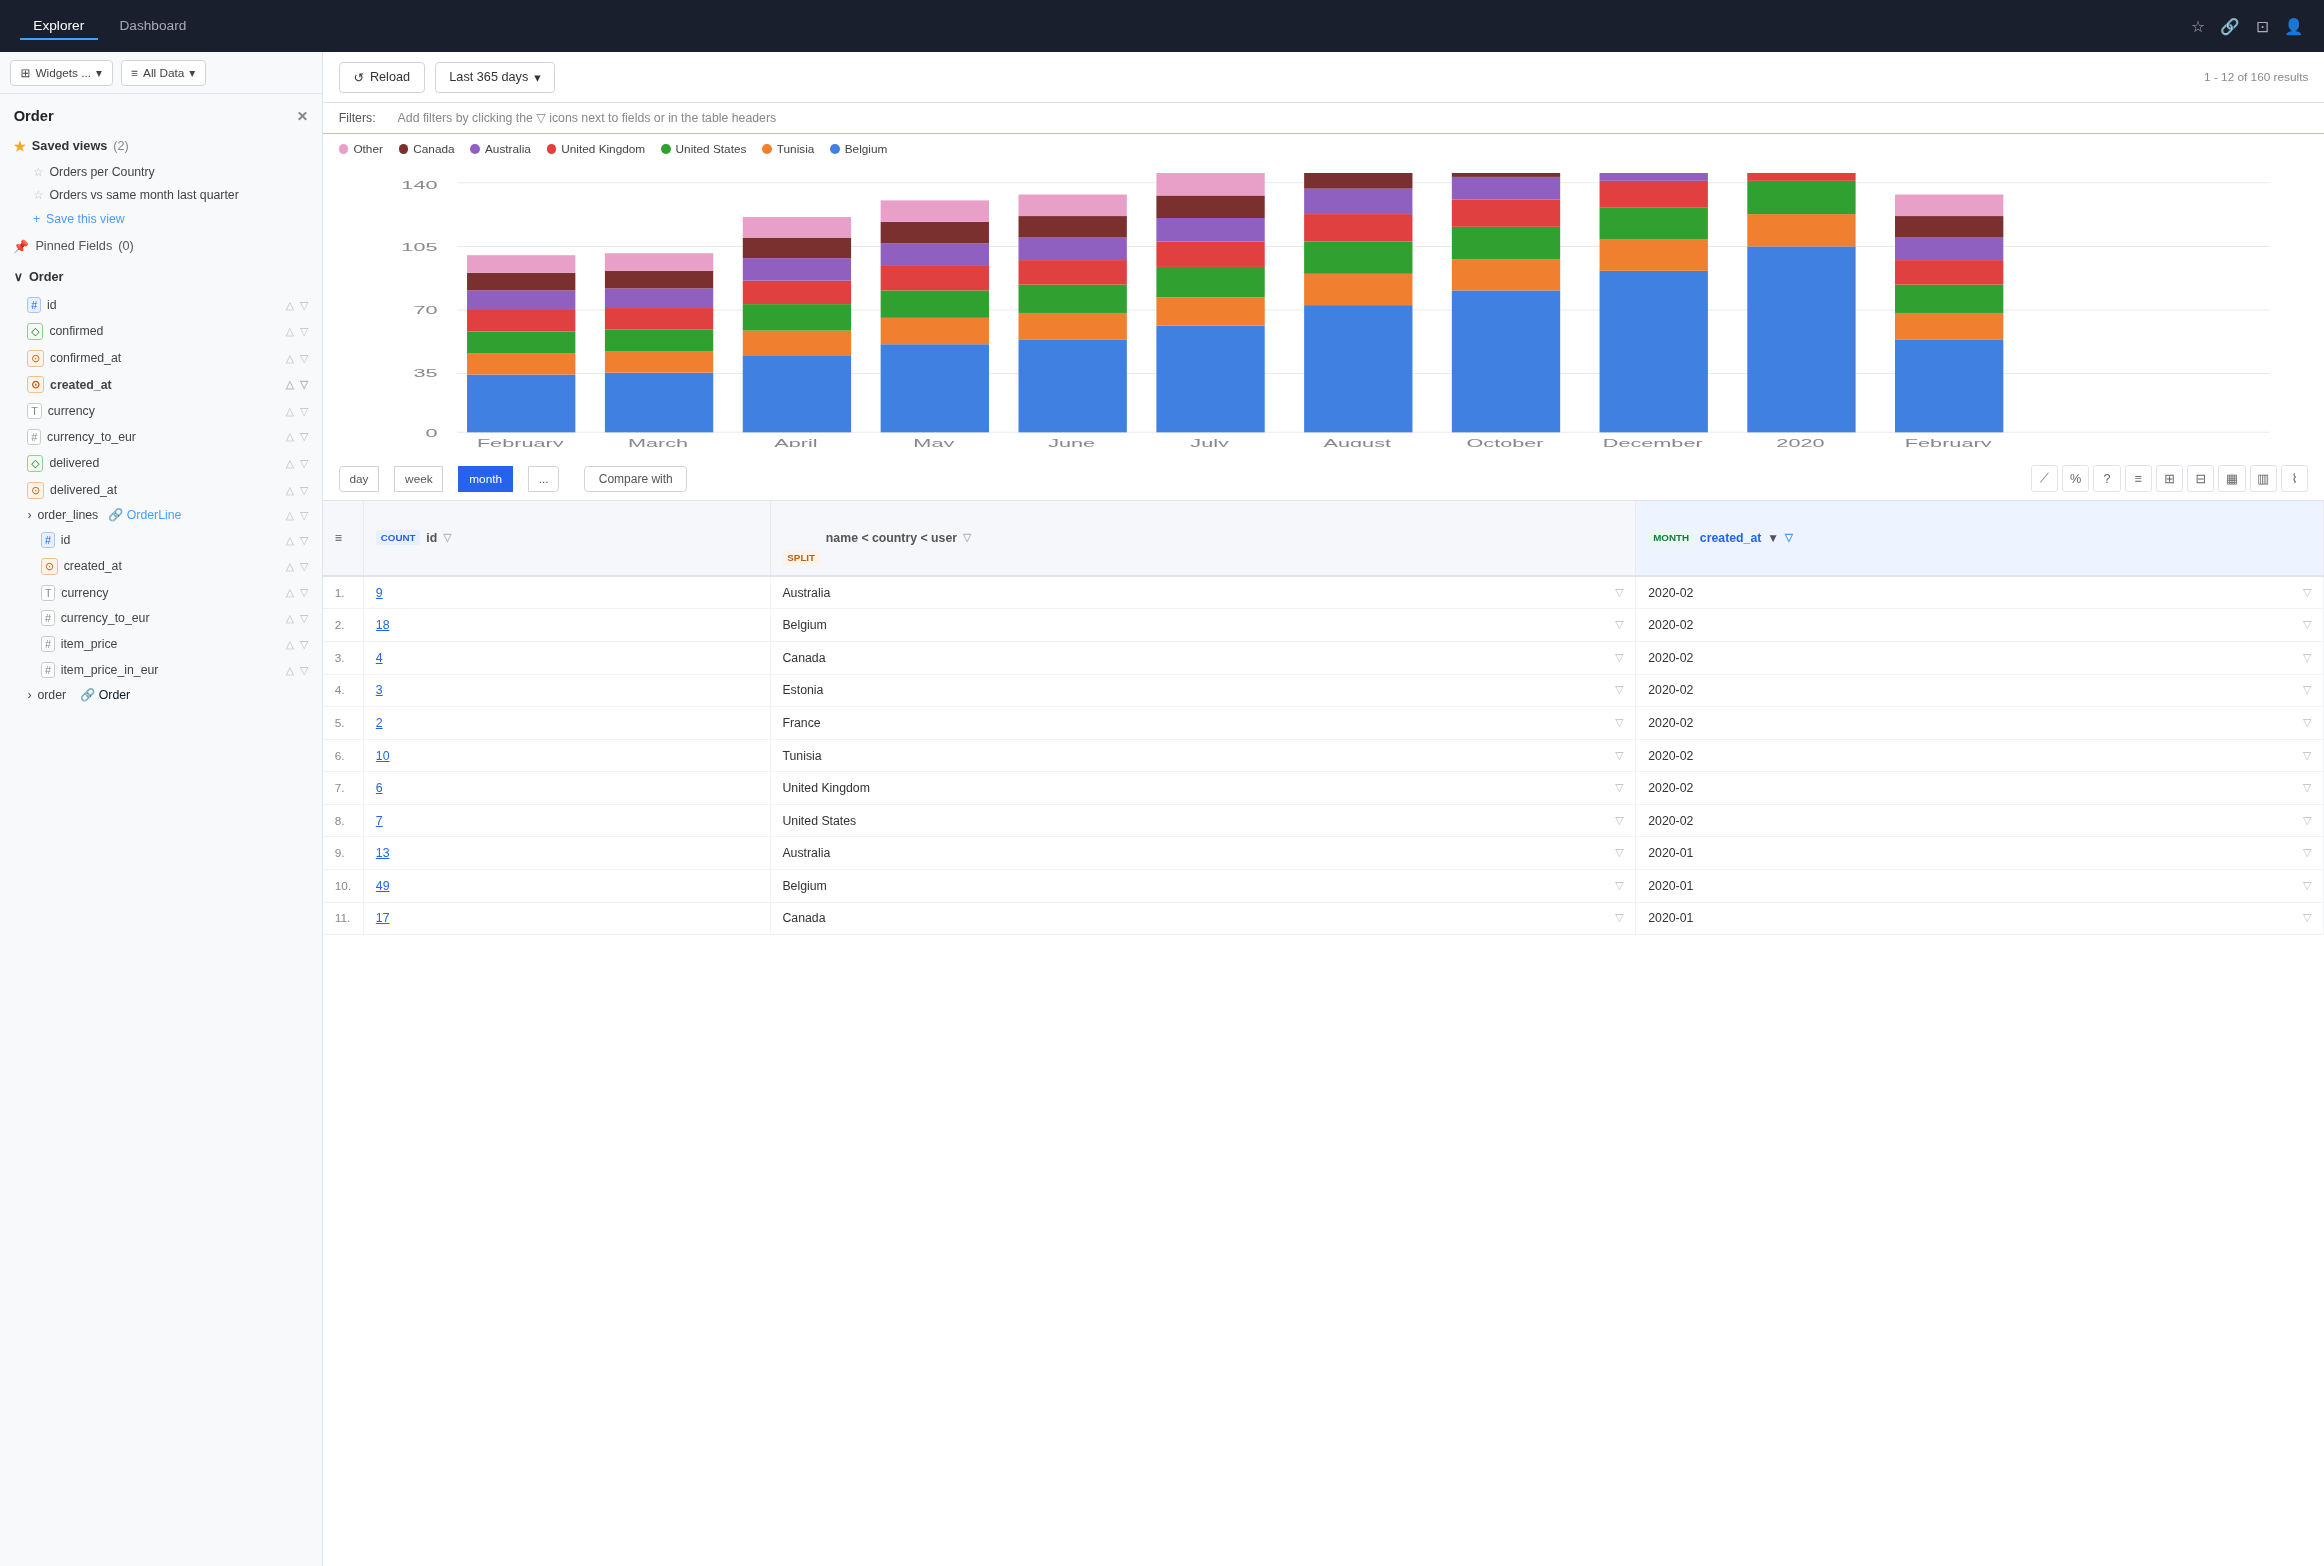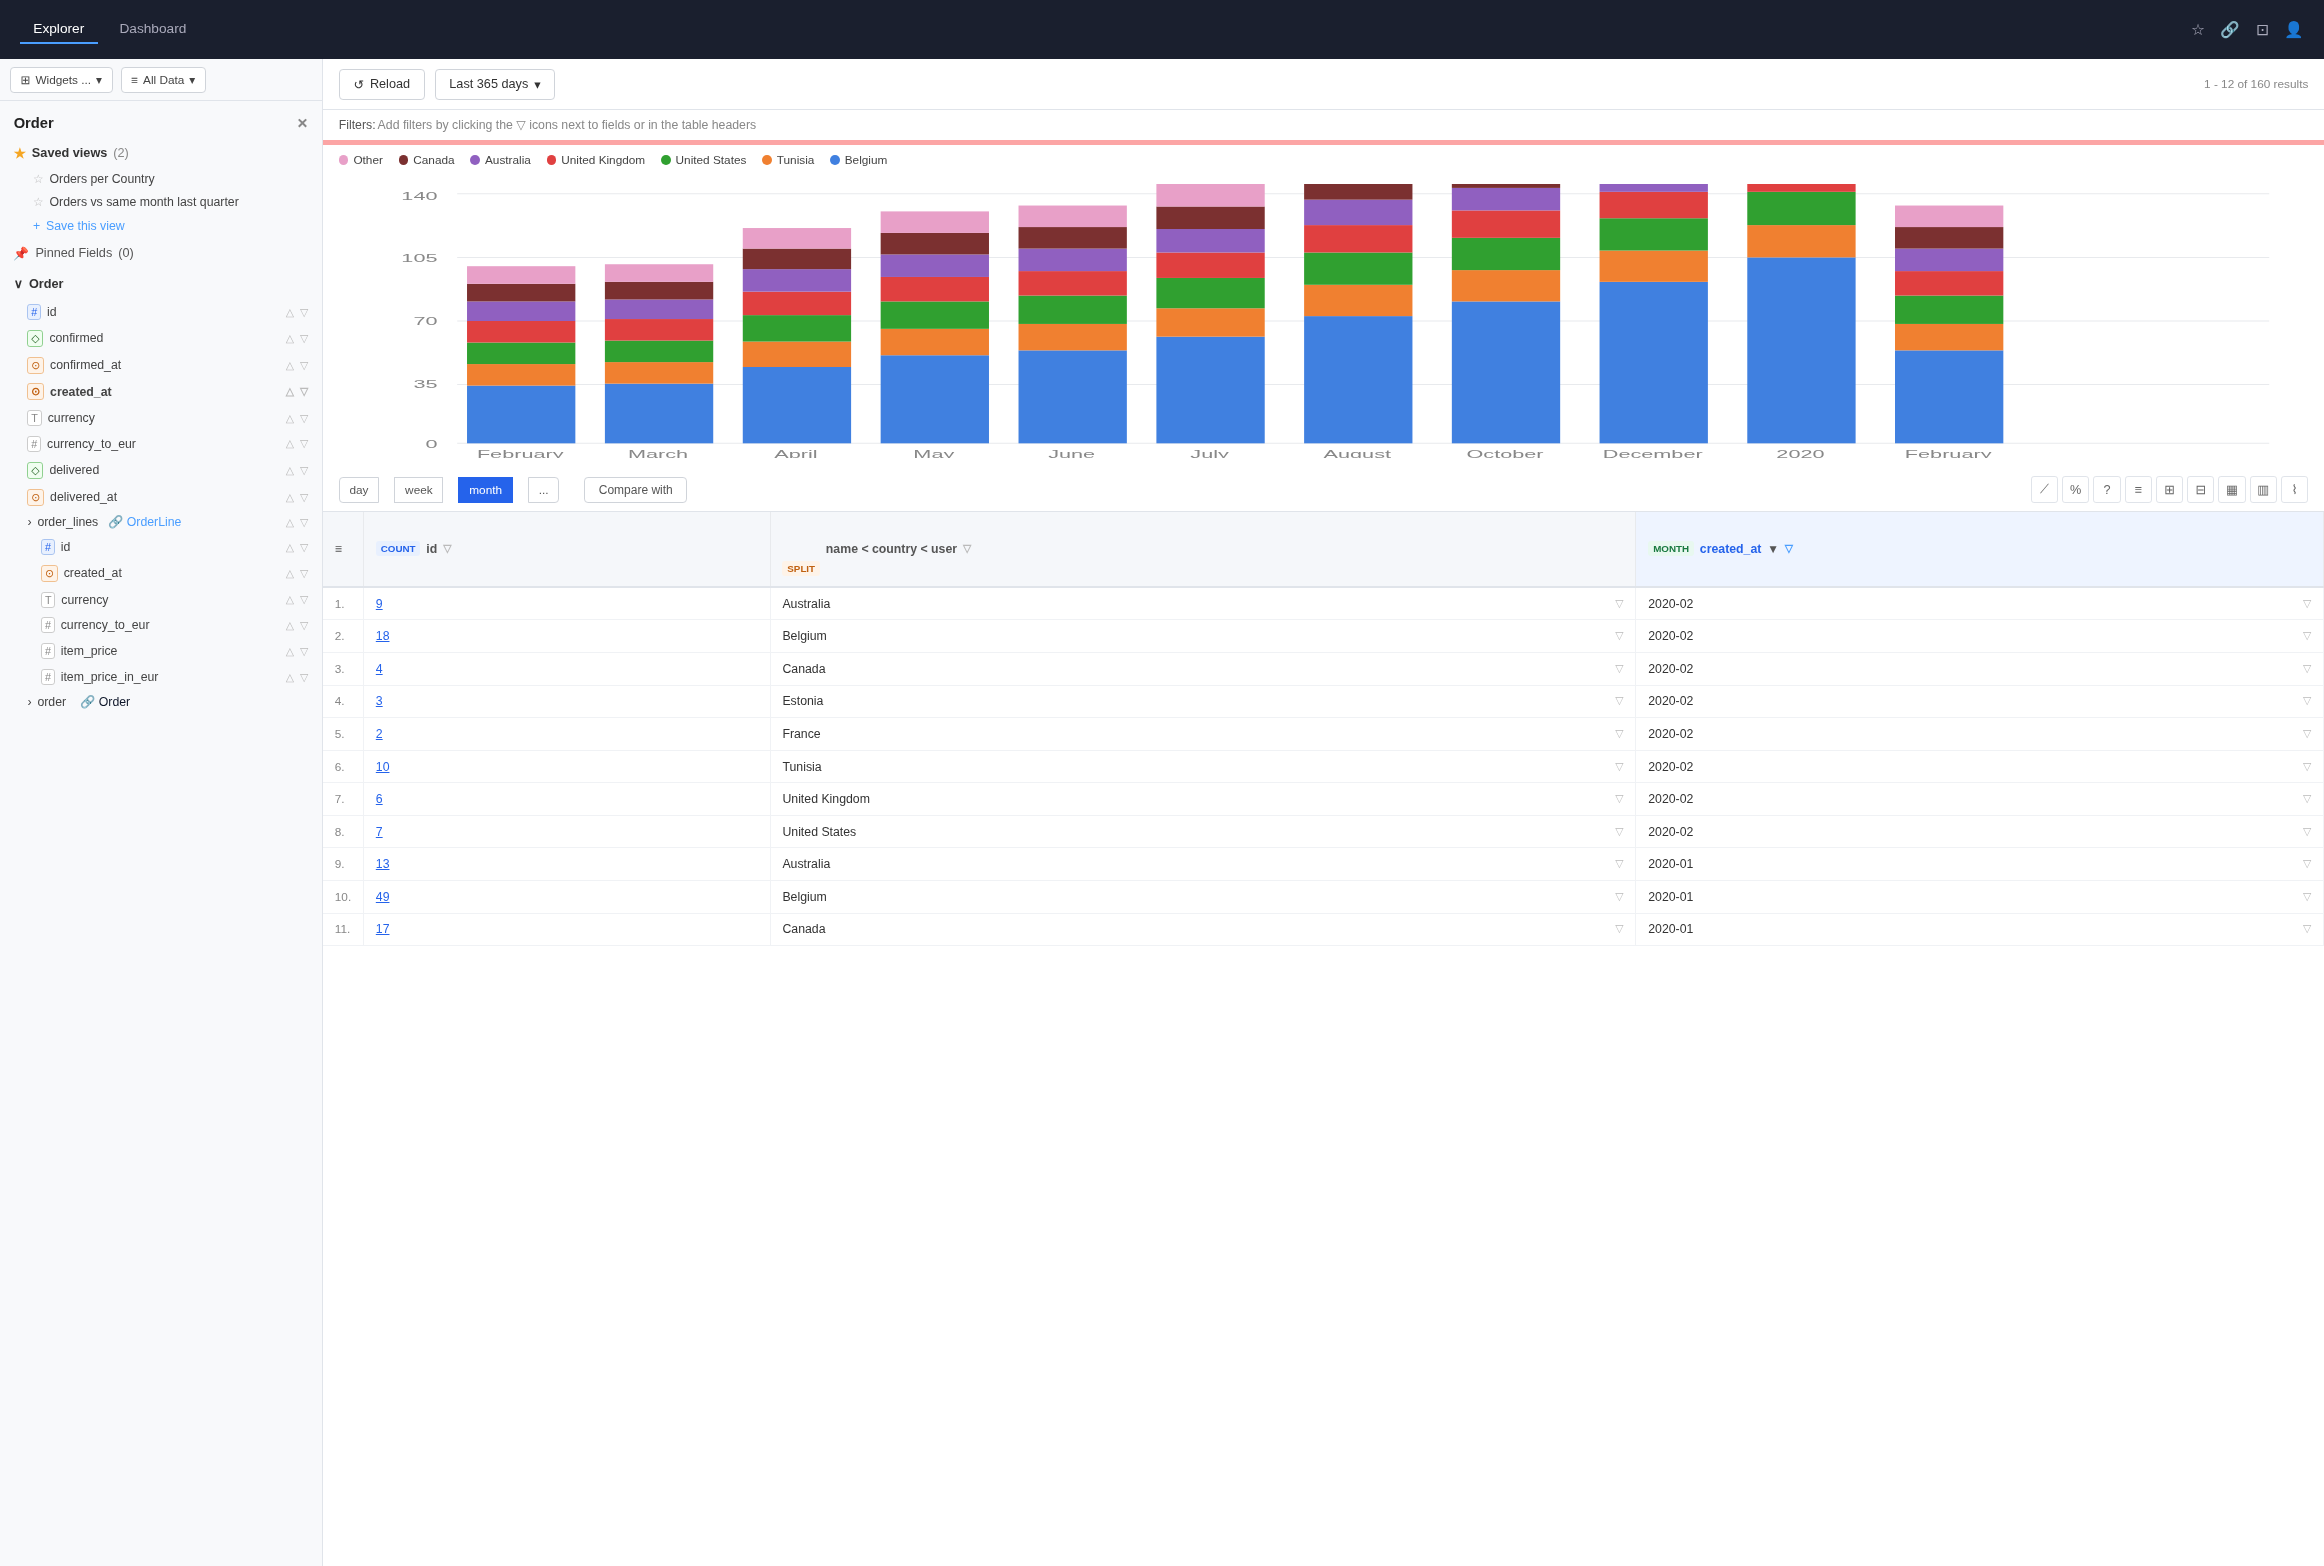--- a/index.html
+++ b/index.html
@@ -5,21 +5,21 @@
     * { box-sizing: border-box; margin: 0; padding: 0; }
     body { font-family: -apple-system, BlinkMacSystemFont, 'Segoe UI', sans-serif; font-size: 12.7px; background: #f0f2f5; color: #333; }
 
     
     .top-nav {
       background: #1a1f2e;
       color: #fff;
       display: flex;
       align-items: center;
       padding: 0 19.6px;
-      height: 59px;
+      height: 52px;
     }
     .top-nav .nav-tabs { display: flex; gap: 7.8px; flex: 1; }
     .top-nav .nav-tab {
       padding: 5.9px 13.7px;
       cursor: pointer;
       color: #aab;
       font-size: 13.7px;
       border-bottom: 2px solid transparent;
     }
     .top-nav .nav-tab.active { color: #fff; border-bottom: 2px solid #4a9eff; }
@@ -200,24 +200,24 @@
       font-size: 12.7px;
       display: flex;
       align-items: center;
       gap: 5.9px;
       color: #333;
     }
 
     
     .filters-bar {
       padding: 7.8px 15.7px;
-      border-bottom: 5px solid #fca5a5;
-      display: flex;
-      align-items: center;
-      gap: 2px;
+      border-bottom: 1px solid #fca5a5;
+      display: flex;
+      align-items: center;
+      gap: 22px;
       font-size: 12.3px;
       color: #888;
       background: #fff;
     }
     .filters-bar .filter-label { color: #555; font-weight: 500; }
 
     
     .legend-bar {
       padding: 7.8px 15.7px;
       display: flex;

